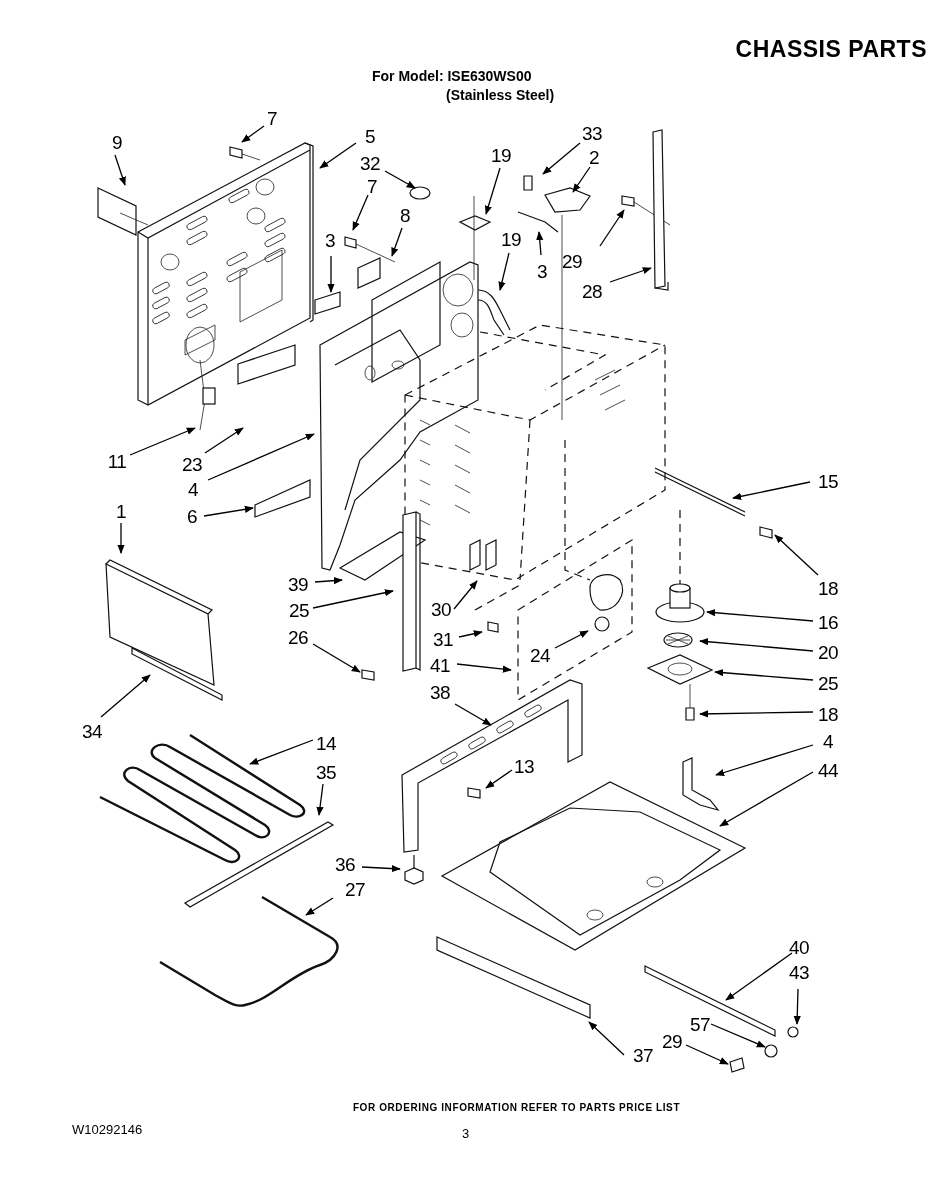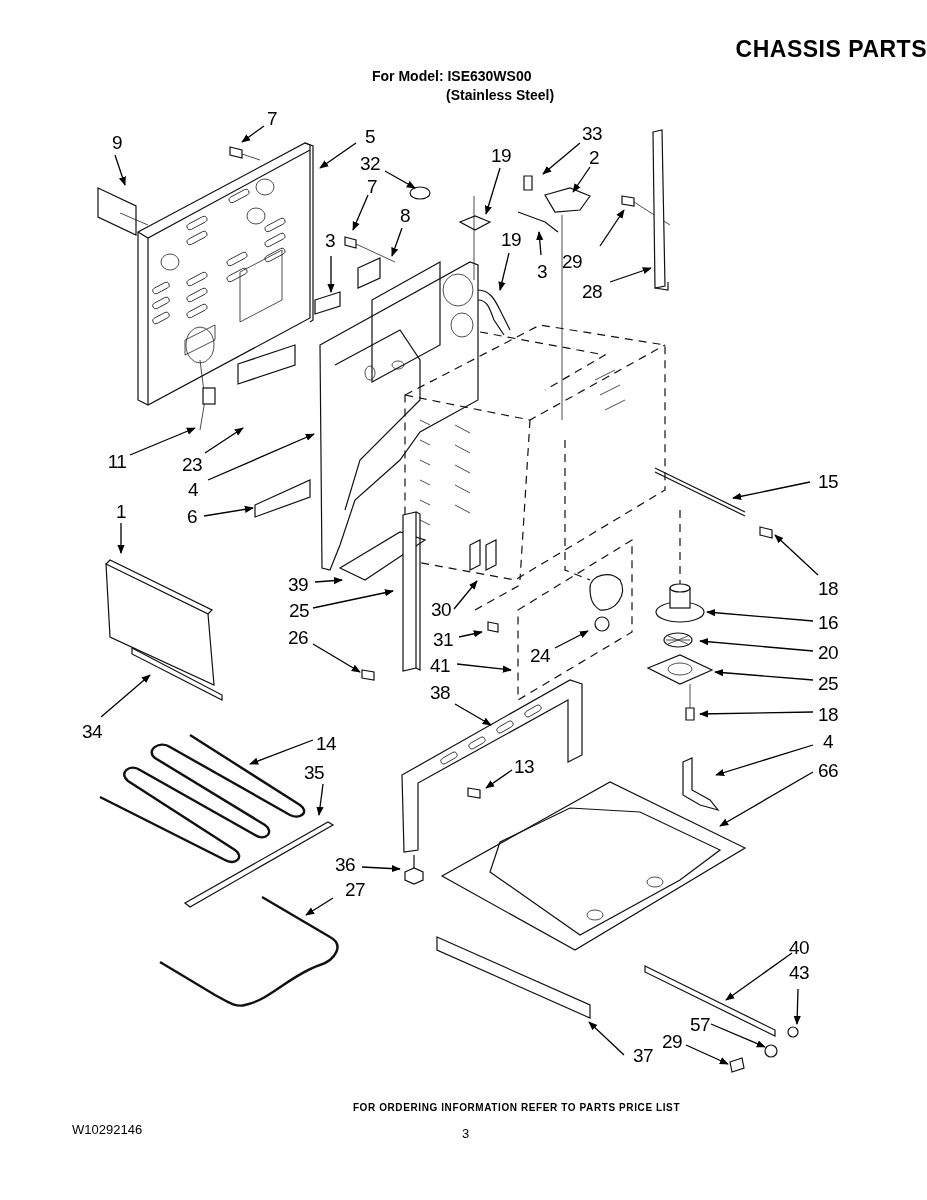--- a/index.html
+++ b/index.html
@@ -289,23 +289,23 @@
 <div class="callout" style="left:443px;top:639px">31</div>
 <div class="callout" style="left:540px;top:655px">24</div>
 <div class="callout" style="left:828px;top:652px">20</div>
 <div class="callout" style="left:440px;top:665px">41</div>
 <div class="callout" style="left:828px;top:683px">25</div>
 <div class="callout" style="left:440px;top:692px">38</div>
 <div class="callout" style="left:92px;top:731px">34</div>
 <div class="callout" style="left:828px;top:714px">18</div>
 <div class="callout" style="left:326px;top:743px">14</div>
 <div class="callout" style="left:828px;top:741px">4</div>
-<div class="callout" style="left:314px;top:772px">35</div>
+<div class="callout" style="left:326px;top:772px">35</div>
 <div class="callout" style="left:524px;top:766px">13</div>
-<div class="callout" style="left:828px;top:770px">66</div>
+<div class="callout" style="left:828px;top:770px">44</div>
 <div class="callout" style="left:345px;top:864px">36</div>
 <div class="callout" style="left:355px;top:889px">27</div>
 <div class="callout" style="left:799px;top:947px">40</div>
 <div class="callout" style="left:799px;top:972px">43</div>
 <div class="callout" style="left:700px;top:1024px">57</div>
 <div class="callout" style="left:672px;top:1041px">29</div>
 <div class="callout" style="left:643px;top:1055px">37</div>
 
 <div class="footer-note">FOR ORDERING INFORMATION REFER TO PARTS PRICE LIST</div>
 <div class="doc-number">W10292146</div>

